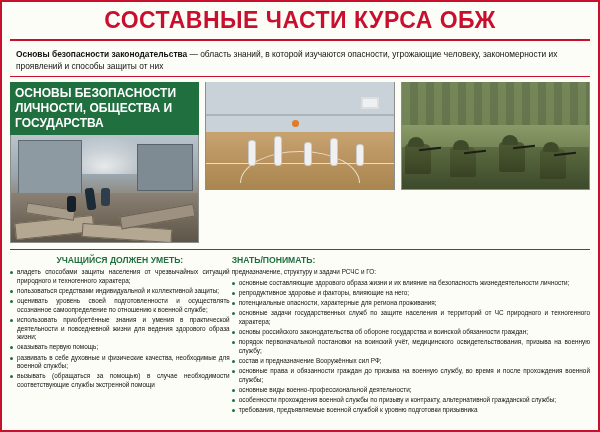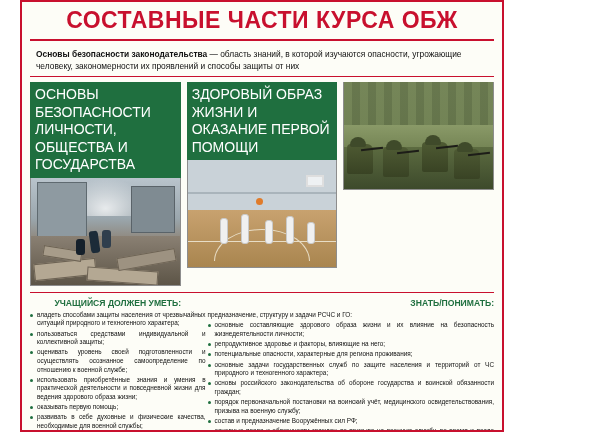--- a/index.html
+++ b/index.html
@@ -3,25 +3,24 @@
 <meta charset="utf-8">
 <style>
   * { box-sizing: border-box; margin: 0; padding: 0; }
   html, body {
     width: 600px; height: 432px;
     font-family: "Liberation Sans", sans-serif;
     background: #ffffff;
   }
   .poster {
     position: relative;
-    width: 484px; height: 432px;
+    width: 600px; height: 432px;
     background: #fdfdf7;
     border: 2px solid #c8102e;
     overflow: hidden;
-    margin-left: 20px;
   }
   
   .title-bar {
     padding: 6px 10px 4px 10px;
     text-align: center;
   }
   .title-bar h1 {
     font-size: 23px;
     font-weight: bold;
     letter-spacing: 0.5px;
@@ -48,22 +47,22 @@
   
   .panels {
     display: flex;
     gap: 6px;
     margin: 0 8px;
   }
   .panel { width: 33.333%; }
   .panel-head {
     background: #1f6f3f;
     color: #ffffff;
-    font-size: 14px;
-    font-weight: normal;
+    font-size: 12px;
+    font-weight: bold;
     line-height: 1.25;
     padding: 4px 5px;
     text-transform: uppercase;
     min-height: 27px;
   }
   .panel-img {
     position: relative;
     height: 108px;
     overflow: hidden;
     border: 1px solid #8d8d8d;
@@ -133,21 +132,21 @@
   .col-right { width: 62%; }
   .col-head {
     color: #1f6f3f;
     font-size: 8.6px;
     font-weight: bold;
     text-transform: uppercase;
     margin-bottom: 3px;
     text-align: center;
   }
   .col-head.left-head { text-align: center; }
-  .col-head.right-head { text-align: right; }
+  .col-head.right-head { text-align: left; }
   ul.bullets { list-style: none; }
   ul.bullets li {
     position: relative;
     padding-left: 7px;
     font-size: 6.4px;
     line-height: 1.35;
     color: #111;
     margin-bottom: 1.5px;
     text-align: justify;
   }
@@ -207,21 +206,20 @@
         <div class="slab s2"></div>
         <div class="slab s3"></div>
         <div class="slab s4"></div>
         <div class="fig f1"></div>
         <div class="fig f2"></div>
         <div class="fig f3"></div>
       </div>
     </div>
 
     <div class="panel">
-      <div class="panel-head">ЗДОРОВЫЙ ОБРАЗ ЖИЗНИ И ОКАЗАНИЕ ПЕРВОЙ ПОМОЩИ</div>
       <div class="panel-img img2">
         <div class="wall"></div>
         <div class="wall-line"></div>
         <div class="hoop"></div>
         <div class="floor"></div>
         <div class="floor-line"></div>
         <div class="floor-arc"></div>
         <div class="player p1"></div>
         <div class="player p2"></div>
         <div class="player p3"></div>

